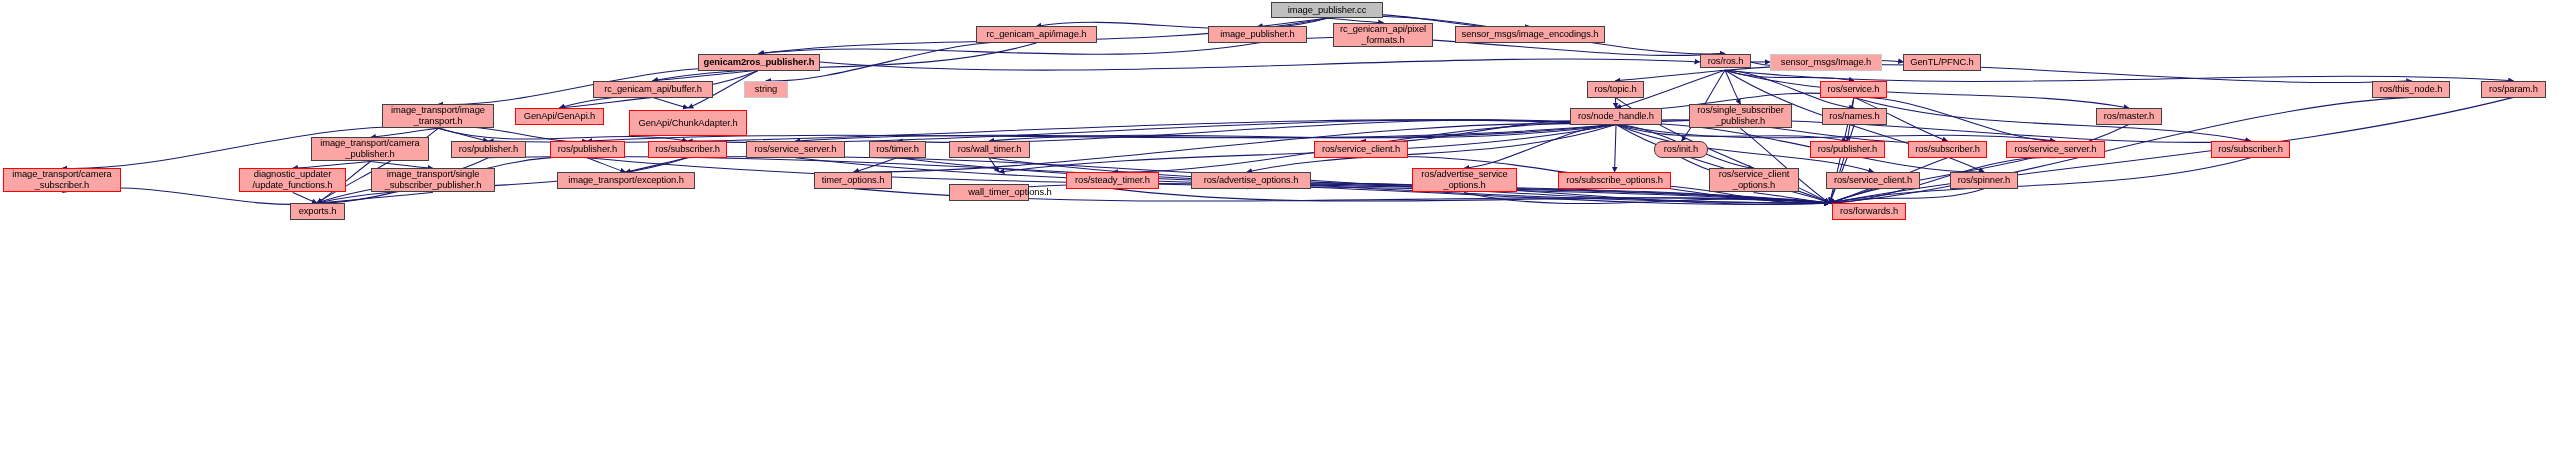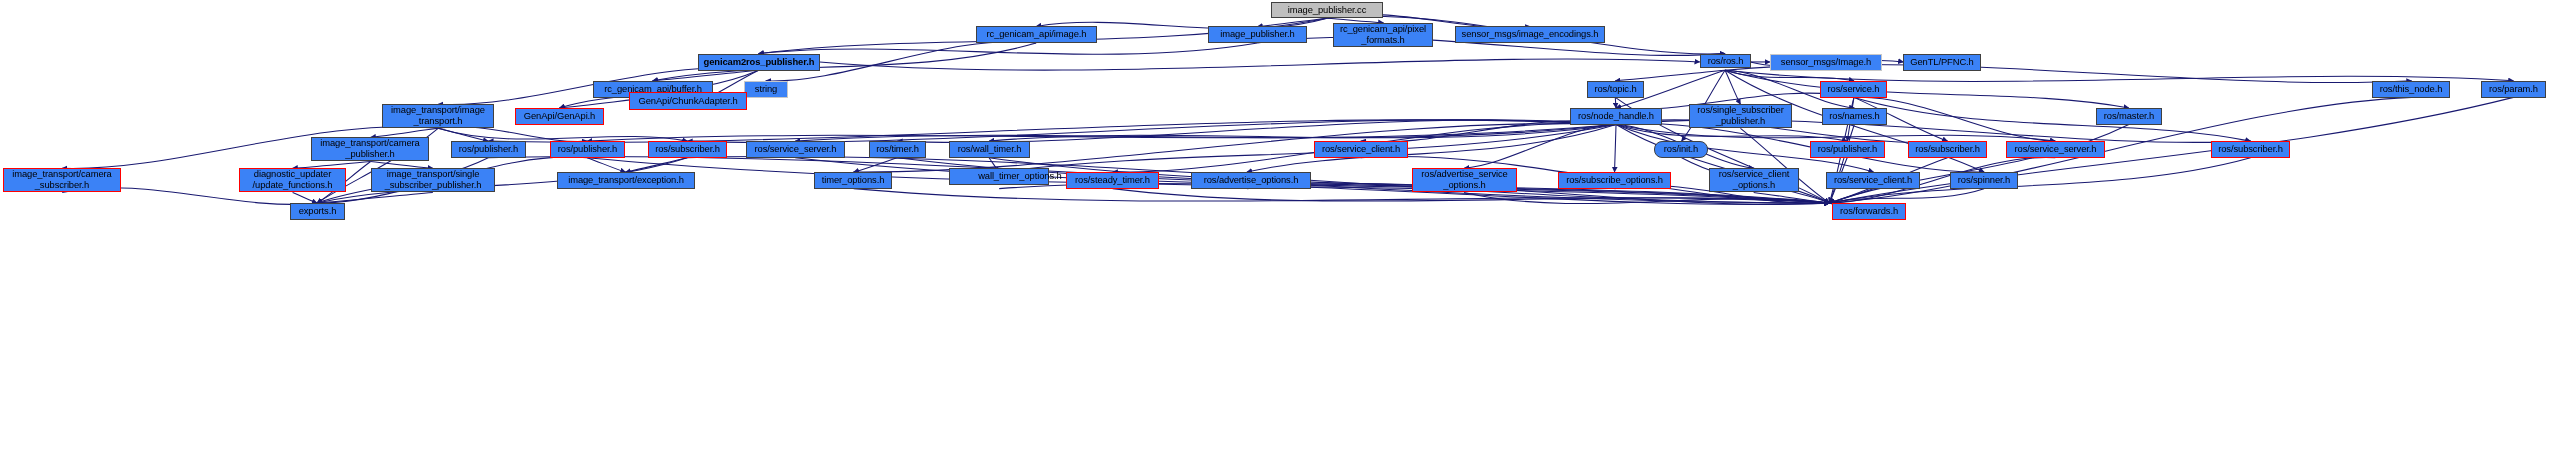--- a/index.html
+++ b/index.html
@@ -22,21 +22,21 @@
     height: 467px;
     pointer-events: none;
   }
   .node {
     position: absolute;
     box-sizing: border-box;
     display: flex;
     align-items: center;
     justify-content: center;
     text-align: center;
-    background: #3b82f6;
+    background: #fca5a5;
     border: 0.8px solid #404040;
     color: #000000;
     font-size: 9.4px;
     line-height: 10.6px;
     letter-spacing: -0.1px;
     white-space: pre-line;
     padding: 0 2.3px;
     z-index: 5;
   }
   .node.root {
@@ -179,21 +179,21 @@
       <div class="node" style="left: 1903px; top: 54px; width: 78px; height: 16.6px;">GenTL/PFNC.h</div>
       <div class="node" style="left: 593px; top: 81px; width: 120px; height: 16.6px;">rc_genicam_api/buffer.h</div>
       <div class="node light" style="left: 744px; top: 81px; width: 44px; height: 16.6px;">string</div>
       <div class="node" style="left: 1587px; top: 81px; width: 57px; height: 16.6px;">ros/topic.h</div>
       <div class="node red" style="left: 1820px; top: 81px; width: 67px; height: 16.6px;">ros/service.h</div>
       <div class="node" style="left: 2372px; top: 81px; width: 78px; height: 16.6px;">ros/this_node.h</div>
       <div class="node" style="left: 2481px; top: 81px; width: 65px; height: 16.6px;">ros/param.h</div>
       <div class="node" style="left: 382px; top: 104px; width: 112px; height: 24px;">image_transport/image
 _transport.h</div>
       <div class="node red" style="left: 515px; top: 108px; width: 89px; height: 16.6px;">GenApi/GenApi.h</div>
-      <div class="node red" style="left: 629px; top: 92px; width: 118px; height: 18px;">GenApi/ChunkAdapter.h</div>
+      <div class="node red" style="left: 629px; top: 110px; width: 118px; height: 26px;">GenApi/ChunkAdapter.h</div>
       <div class="node" style="left: 1570px; top: 108px; width: 92px; height: 16.6px;">ros/node_handle.h</div>
       <div class="node" style="left: 1689px; top: 104px; width: 103px; height: 24px;">ros/single_subscriber
 _publisher.h</div>
       <div class="node" style="left: 1822px; top: 108px; width: 65px; height: 16.6px;">ros/names.h</div>
       <div class="node" style="left: 2096px; top: 108px; width: 66px; height: 16.6px;">ros/master.h</div>
       <div class="node" style="left: 311px; top: 137px; width: 118px; height: 24px;">image_transport/camera
 _publisher.h</div>
       <div class="node" style="left: 451px; top: 141px; width: 75px; height: 16.6px;">ros/publisher.h</div>
       <div class="node red" style="left: 550px; top: 141px; width: 75px; height: 16.6px;">ros/publisher.h</div>
       <div class="node red" style="left: 648px; top: 141px; width: 79px; height: 16.6px;">ros/subscriber.h</div>
@@ -207,21 +207,21 @@
       <div class="node red" style="left: 2006px; top: 141px; width: 99px; height: 16.6px;">ros/service_server.h</div>
       <div class="node red" style="left: 2211px; top: 141px; width: 79px; height: 16.6px;">ros/subscriber.h</div>
       <div class="node red" style="left: 3px; top: 168px; width: 118px; height: 24px;">image_transport/camera
 _subscriber.h</div>
       <div class="node red" style="left: 239px; top: 168px; width: 107px; height: 24px;">diagnostic_updater
 /update_functions.h</div>
       <div class="node" style="left: 371px; top: 168px; width: 124px; height: 24px;">image_transport/single
 _subscriber_publisher.h</div>
       <div class="node" style="left: 557px; top: 172px; width: 138px; height: 16.6px;">image_transport/exception.h</div>
       <div class="node" style="left: 814px; top: 172px; width: 78px; height: 16.6px;">timer_options.h</div>
-      <div class="node" style="left: 949px; top: 168px; width: 100px; height: 16.6px; padding-left: 44px;">wall_timer_options.h</div>
+      <div class="node" style="left: 949px; top: 184px; width: 80px; height: 16.6px; padding-left: 44px;">wall_timer_options.h</div>
       <div class="node red" style="left: 1066px; top: 172px; width: 93px; height: 16.6px;">ros/steady_timer.h</div>
       <div class="node" style="left: 1191px; top: 172px; width: 120px; height: 16.6px;">ros/advertise_options.h</div>
       <div class="node red" style="left: 1412px; top: 168px; width: 105px; height: 24px;">ros/advertise_service
 _options.h</div>
       <div class="node red" style="left: 1558px; top: 172px; width: 113px; height: 16.6px;">ros/subscribe_options.h</div>
       <div class="node" style="left: 1709px; top: 168px; width: 90px; height: 24px;">ros/service_client
 _options.h</div>
       <div class="node" style="left: 1826px; top: 172px; width: 94px; height: 16.6px;">ros/service_client.h</div>
       <div class="node" style="left: 1950px; top: 172px; width: 68px; height: 16.6px;">ros/spinner.h</div>
       <div class="node" style="left: 290px; top: 203px; width: 55px; height: 16.6px;">exports.h</div>

